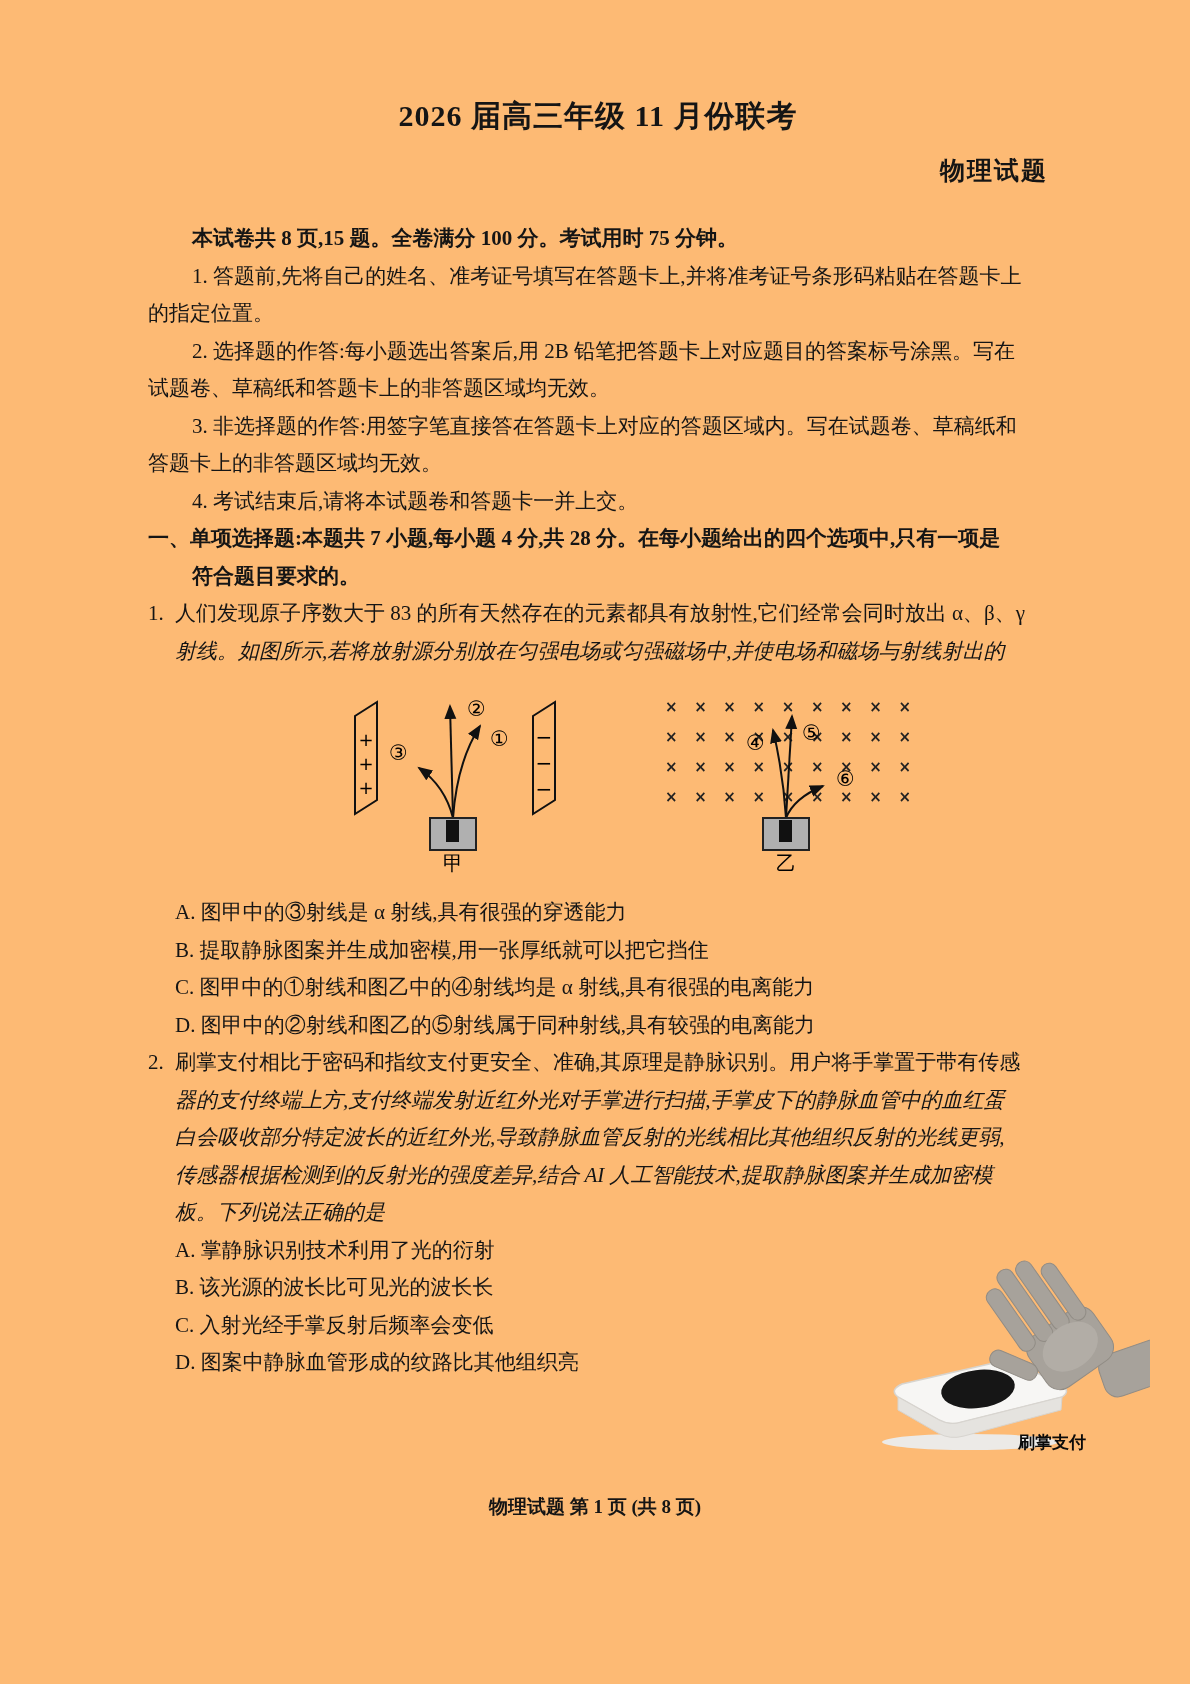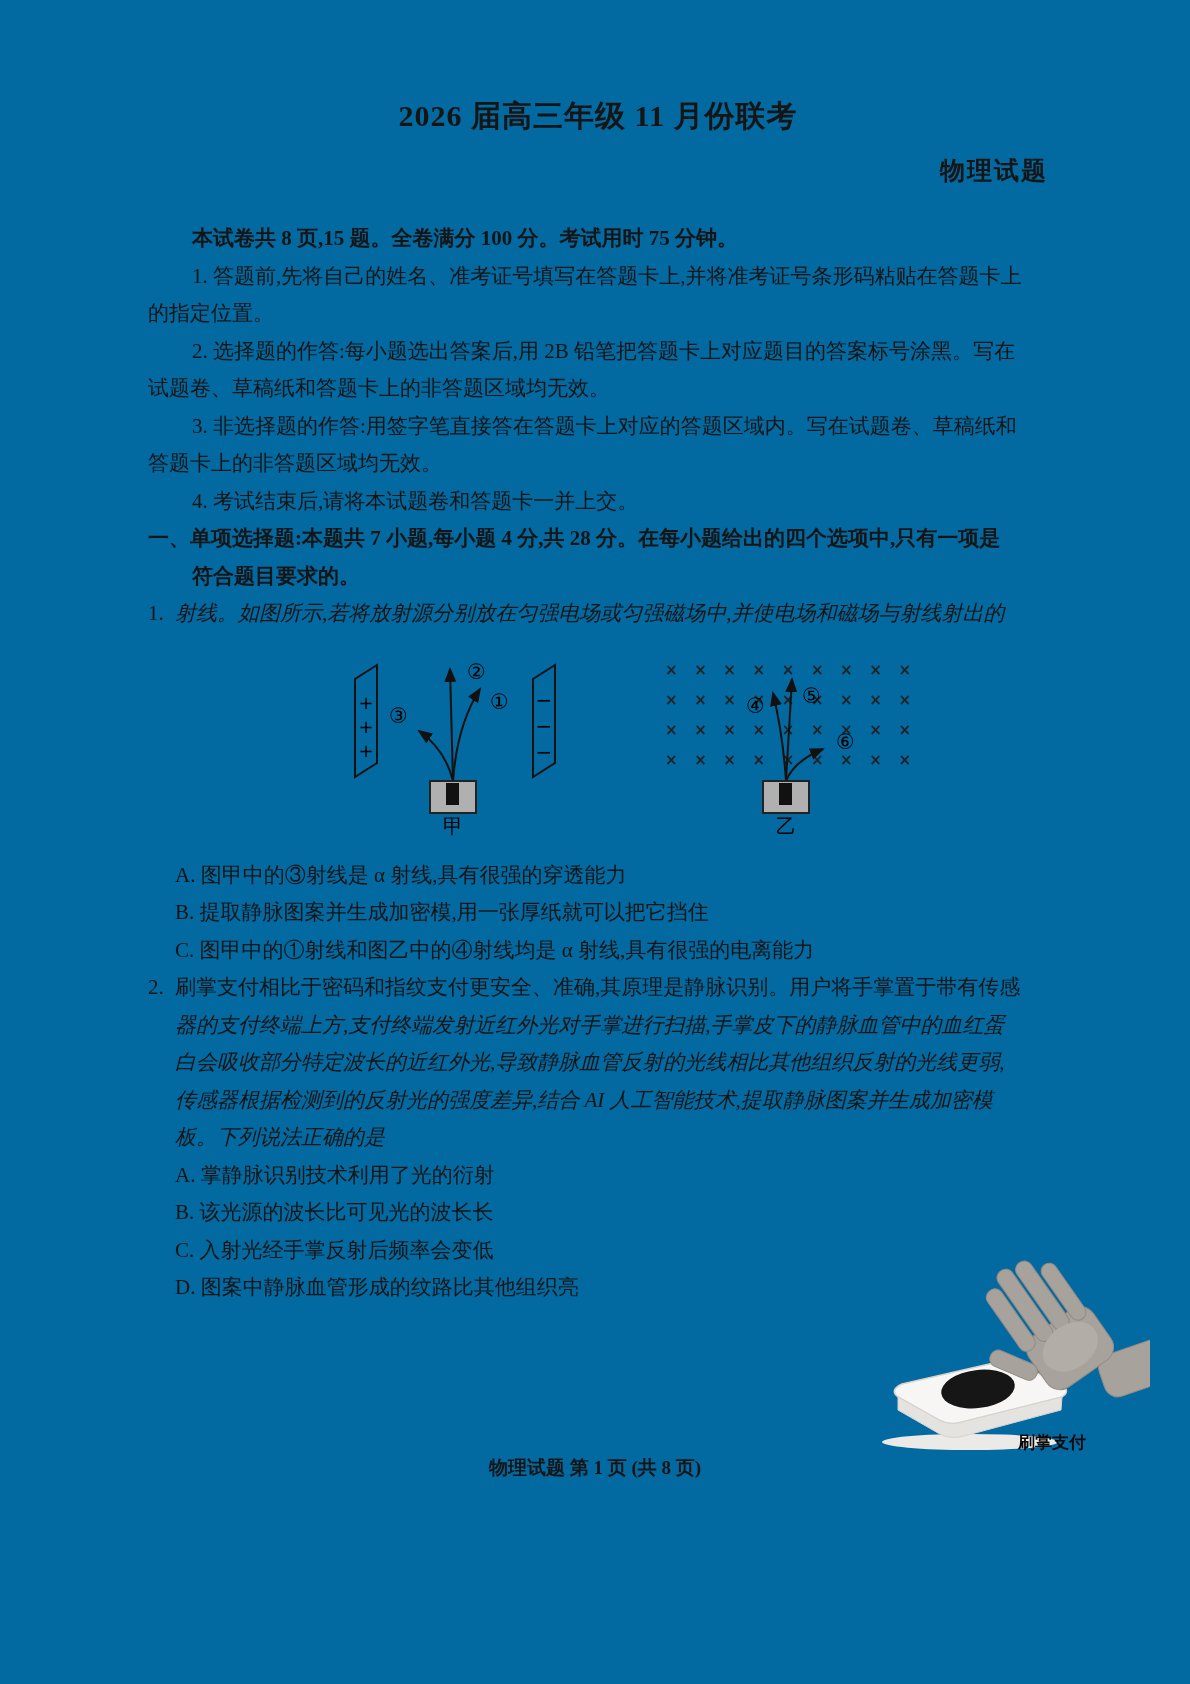--- a/index.html
+++ b/index.html
@@ -1,19 +1,19 @@
 <!DOCTYPE html>
 <html><head>
 <meta charset="utf-8">
 <style>
   html,body { margin:0; padding:0; background:#ffffff; }
   .page {
     position:relative;
     width:1190px; height:1684px;
-    background:#0369a1;
+    background:#fdba74;
     color:#151515;
     font-family:"Liberation Serif","DejaVu Serif",serif;
     overflow:hidden;
   }
   .content { position:absolute; left:148px; top:0; width:900px; }
   .doc-title {
     margin-top:96px;
     text-align:center;
     font-size:30px; font-weight:bold; letter-spacing:1px;
     line-height:40px;
@@ -35,21 +35,21 @@
 
   .fig-row {
     display:flex; align-items:flex-end;
     margin-top:16px; margin-bottom:20px;
     height:188px;
   }
   .fig-jia { margin-left:185px; }
   .fig-yi  { margin-left:70px; }
 
   .footer {
-    position:absolute; left:0; top:1455px; width:100%;
+    position:absolute; left:0; top:1494px; width:100%;
     text-align:center; font-size:19px; font-weight:bold;
   }
   .palm-photo {
     position:absolute; left:850px; top:1250px;
     width:300px; height:215px;
   }
   svg text { font-family:"DejaVu Sans","Liberation Sans",sans-serif; }
   svg .cjk { font-family:"Liberation Serif","DejaVu Serif",serif; }
 </style>
 </head>
@@ -69,20 +69,21 @@
       <div class="tline">试题卷、草稿纸和答题卡上的非答题区域均无效。</div>
       <div class="tline ind">3. 非选择题的作答:用签字笔直接答在答题卡上对应的答题区域内。写在试题卷、草稿纸和</div>
       <div class="tline">答题卡上的非答题区域均无效。</div>
       <div class="tline ind">4. 考试结束后,请将本试题卷和答题卡一并上交。</div>
       <div class="tline bold">一、单项选择题:本题共 7 小题,每小题 4 分,共 28 分。在每小题给出的四个选项中,只有一项是</div>
       <div class="tline bold ind">符合题目要求的。</div>
     </div>
 
     <div class="tline qfirst">
       <span class="qnum">1.</span>
+      <span>人们发现原子序数大于 83 的所有天然存在的元素都具有放射性,它们经常会同时放出 α、β、γ</span>
     </div>
     <div class="tline qcont">射线。如图所示,若将放射源分别放在匀强电场或匀强磁场中,并使电场和磁场与射线射出的</div>
 
     <div class="fig-row">
 
       <svg class="fig-jia" width="250" height="186" viewBox="0 0 250 186">
         <defs>
           <marker id="ahA" markerWidth="9" markerHeight="8" refX="6.5" refY="3" orient="auto">
             <path d="M0,0 L7.5,3 L0,6 Z" fill="#111"></path>
           </marker>
@@ -146,20 +147,21 @@
           <rect x="110" y="130" width="46" height="32" fill="#b0b0b0" stroke="#222" stroke-width="2"></rect>
           <rect x="126" y="132" width="13" height="22" fill="#111"></rect>
         </g>
         <text class="cjk" x="133" y="182" font-size="20" text-anchor="middle">乙</text>
       </svg>
     </div>
 
     <div class="tline opt">A. 图甲中的③射线是 α 射线,具有很强的穿透能力</div>
     <div class="tline opt">B. 提取静脉图案并生成加密模,用一张厚纸就可以把它挡住</div>
     <div class="tline opt">C. 图甲中的①射线和图乙中的④射线均是 α 射线,具有很强的电离能力</div>
+    <div class="tline opt">D. 图甲中的②射线和图乙的⑤射线属于同种射线,具有较强的电离能力</div>
 
     <div class="tline qfirst">
       <span class="qnum">2.</span>
       <span>刷掌支付相比于密码和指纹支付更安全、准确,其原理是静脉识别。用户将手掌置于带有传感</span>
     </div>
     <div class="tline qcont">器的支付终端上方,支付终端发射近红外光对手掌进行扫描,手掌皮下的静脉血管中的血红蛋</div>
     <div class="tline qcont">白会吸收部分特定波长的近红外光,导致静脉血管反射的光线相比其他组织反射的光线更弱,</div>
     <div class="tline qcont">传感器根据检测到的反射光的强度差异,结合 AI 人工智能技术,提取静脉图案并生成加密模</div>
     <div class="tline qcont">板。下列说法正确的是</div>
 

